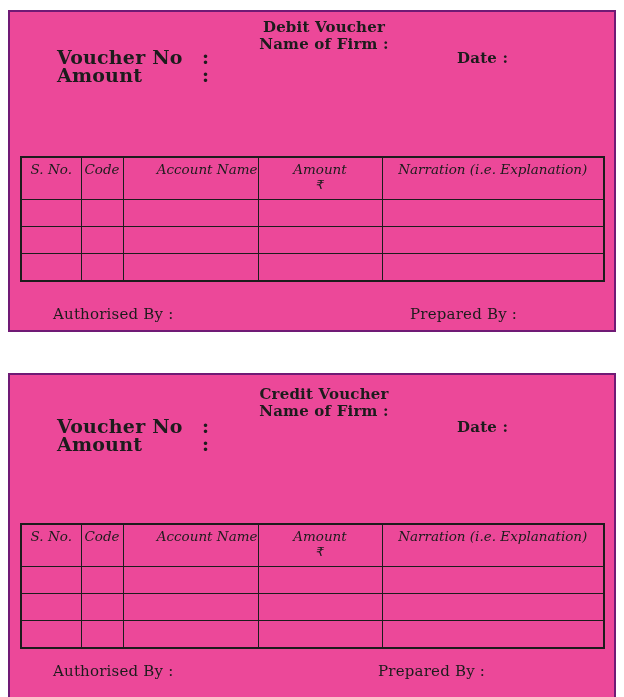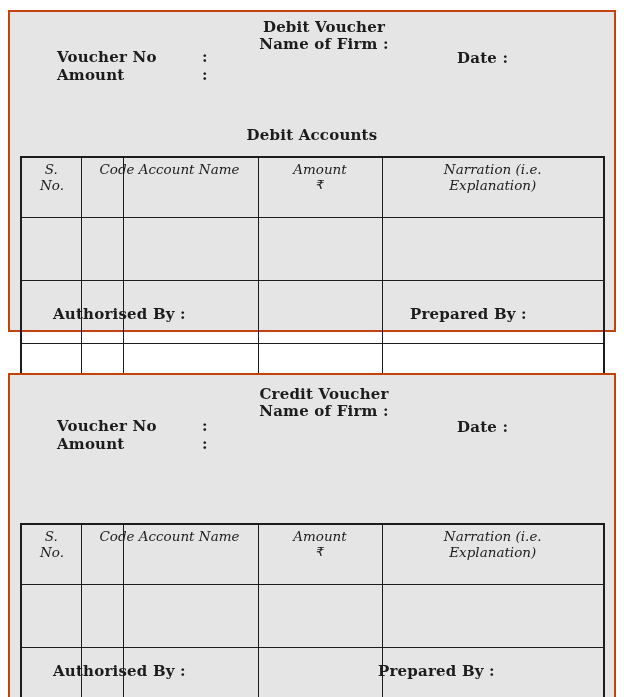--- a/index.html
+++ b/index.html
@@ -3,36 +3,36 @@
 <meta charset="utf-8">
 <style>
   html,body{margin:0;padding:0;}
   body{
     width:624px;height:697px;background:#ffffff;
     font-family:"DejaVu Serif","Liberation Serif",serif;
     color:#1c1c1c;position:relative;overflow:hidden;
   }
   .voucher{
     position:absolute;left:8px;width:608px;
-    border:2px solid #c2410c;background:#e5e5e5;box-sizing:border-box;
+    border:2px solid #701a75;background:#ec4899;box-sizing:border-box;
   }
   .v1{top:10px;height:322px;}
   .v2{top:373px;height:380px;}
 
   .titleblock{
     position:absolute;left:0;right:0;text-align:center;
     font-weight:bold;font-size:15px;line-height:17px;letter-spacing:.2px;
     transform:translateX(12px);
   }
   .v1 .titleblock{top:7px;}
   .v2 .titleblock{top:11px;}
 
   .meta{
     position:absolute;left:47px;
-    font-weight:bold;font-size:15px;line-height:17.5px;letter-spacing:.2px;
+    font-weight:bold;font-size:19px;line-height:17.5px;letter-spacing:.2px;
   }
   .v1 .meta{top:37px;}
   .v2 .meta{top:43px;}
   .meta .lbl{display:inline-block;width:145px;}
 
   .date{
     position:absolute;left:447px;
     font-weight:bold;font-size:15px;letter-spacing:.2px;
   }
   .v1 .date{top:37px;}
@@ -45,32 +45,32 @@
   .v1 .section{top:114px;}
   .v2 .section{top:121px;}
 
   table.acct{
     position:absolute;left:10px;width:583px;
     border-collapse:collapse;table-layout:fixed;
     border:2px solid #1c1c1c;
   }
   .v1 table.acct{top:144px;}
   .v2 table.acct{top:148px;}
-  table.acct th,table.acct td{border:1.5px solid #1c1c1c;padding:18px;}
+  table.acct th,table.acct td{border:1.5px solid #1c1c1c;padding:0;}
   table.acct th{
     height:38px;vertical-align:top;padding-top:3px;
     font-style:italic;font-weight:normal;font-size:13.5px;line-height:16px;
     text-align:center;
   }
   table.acct th.th-name{text-align:right;padding-left:7px;}
   table.acct td{height:26px;}
   .rupee{font-family:"DejaVu Sans","Liberation Sans",sans-serif;font-size:12.5px;}
 
   .auth,.prep{
-    position:absolute;font-weight:bold;font-size:15px;letter-spacing:.2px;
+    position:absolute;font-weight:normal;font-size:15px;letter-spacing:.2px;
   }
   .auth{left:43px;}
   .v1 .auth,.v1 .prep{top:293px;}
   .v2 .auth,.v2 .prep{top:287px;}
   .v1 .prep{left:400px;}
   .v2 .prep{left:368px;}
 </style>
 </head>
 <body>
 
@@ -80,21 +80,20 @@
     <div>Name of Firm :</div>
   </div>
 
   <div class="meta">
     <div><span class="lbl">Voucher No</span><span>:</span></div>
     <div><span class="lbl">Amount</span><span>:</span></div>
   </div>
 
   <div class="date">Date :</div>
 
-  <div class="section">Debit Accounts</div>
 
   <table class="acct">
     <colgroup>
         <col style="width:60px">
         <col style="width:42px">
         <col style="width:135px">
         <col style="width:124px">
         <col style="width:222px">
       </colgroup>
     <thead>

